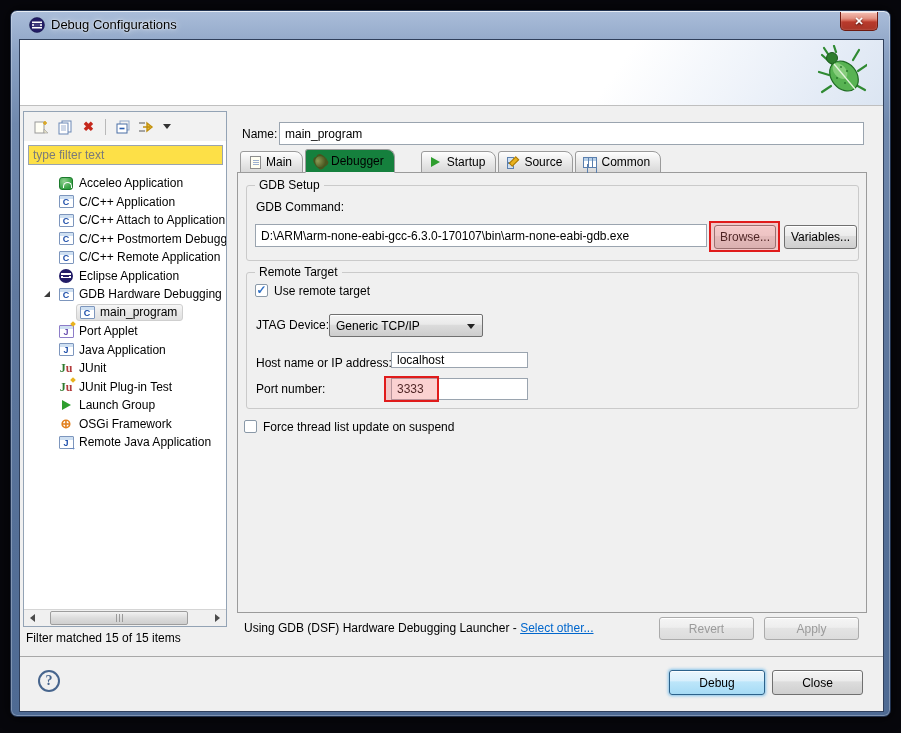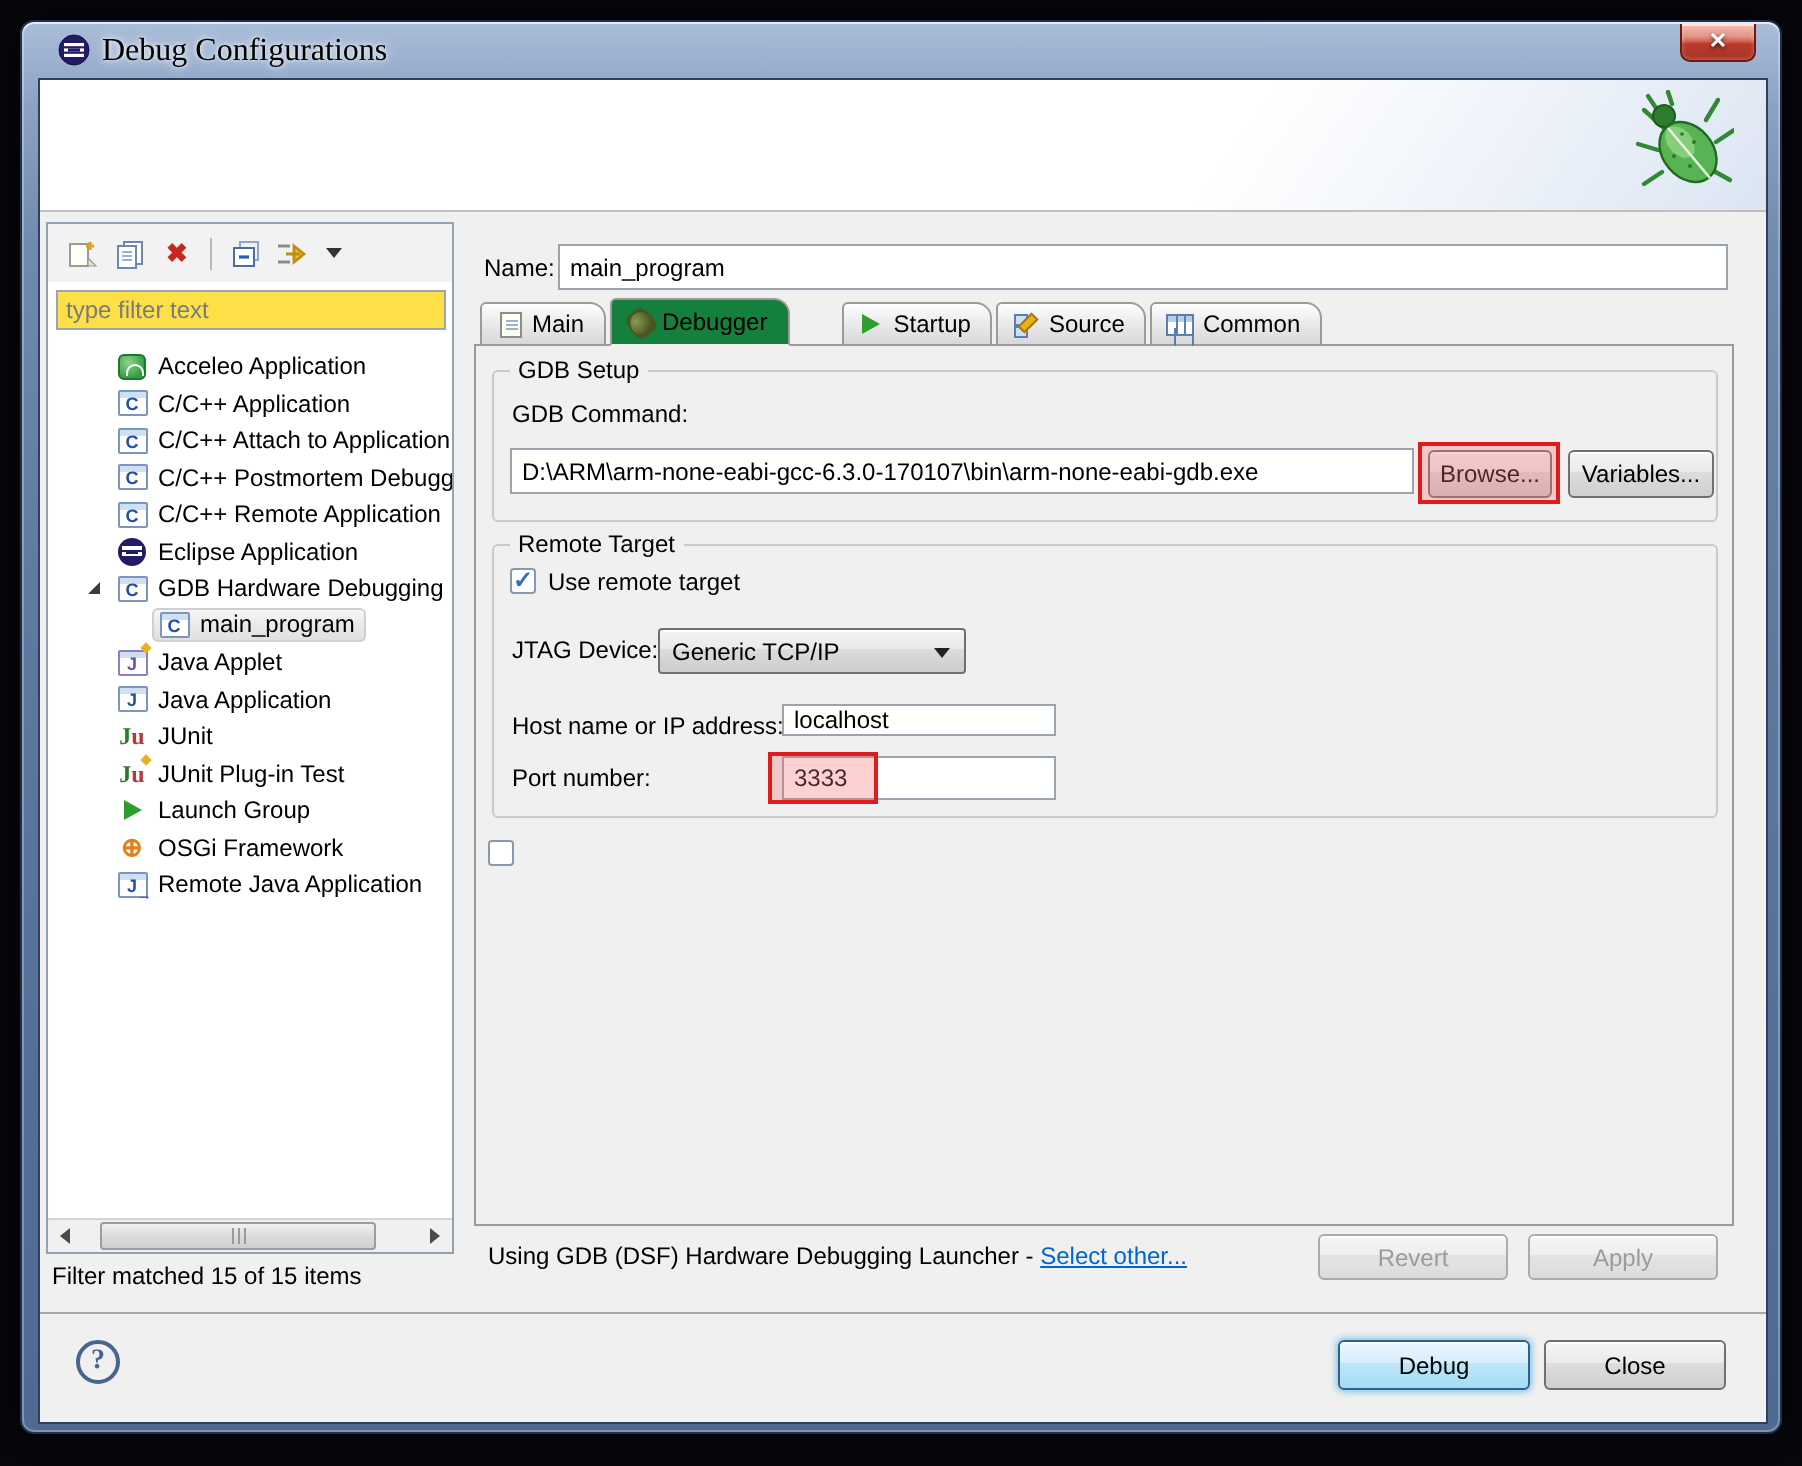--- a/index.html
+++ b/index.html
@@ -4,21 +4,21 @@
 <style>
   * { margin:0; padding:0; box-sizing:border-box; }
   html,body { width:901px; height:733px; background:#07070c; font-family:"Liberation Sans", sans-serif; font-size:12px; color:#000; overflow:hidden; }
 
   
   .window { position:absolute; left:10px; top:10px; width:881px; height:707px; border-radius:7px;
     background:linear-gradient(180deg,#aabdd9 0%,#8ba2c4 6%,#7089ae 16%,#60799f 40%,#546f97 75%,#4e6a93 100%);
     border:1px solid #20314e; box-shadow:inset 0 1px 0 rgba(255,255,255,.6), inset 0 0 0 1px rgba(255,255,255,.28), 0 0 14px rgba(0,0,0,.8); }
   .titlebar { position:absolute; left:0; top:0; width:100%; height:28px; }
   .title-icon { position:absolute; left:18px; top:6px; width:16px; height:16px; }
-  .title-text { position:absolute; left:40px; top:6px; font-size:16px; color:#000; text-shadow:0 0 6px rgba(255,255,255,.9),0 0 2px rgba(255,255,255,.9);font-family:Liberation Serif, serif; }
+  .title-text { position:absolute; left:40px; top:6px; font-size:13px; color:#000; text-shadow:0 0 6px rgba(255,255,255,.9),0 0 2px rgba(255,255,255,.9); }
   .close-btn { position:absolute; right:12px; top:1px; width:38px; height:19px; border-radius:0 0 5px 5px;
     background:linear-gradient(180deg,#f6c0b4 0%,#e29384 35%,#cf5b4a 50%,#b83a2c 55%,#a93527 100%);
     border:1px solid #6e1a10; border-top:none; box-shadow:inset 0 1px 0 rgba(255,255,255,.55), inset 0 0 2px rgba(255,255,255,.35); 
     text-align:center; cursor:pointer; }
   .close-btn span { color:#fff; font-weight:bold; font-size:11px; line-height:18px; text-shadow:0 1px 2px rgba(0,0,0,.6); }
 
   
   .content { position:absolute; left:8px; top:28px; width:865px; height:673px; background:#f0f0f0; border:1px solid #30405c; }
   .banner { position:absolute; left:0; top:0; width:863px; height:66px; background:linear-gradient(125deg,#ffffff 68%,#e9eff8 88%,#dbe5f2 100%); border-bottom:1px solid #bfbfbf; }
   .banner-title { position:absolute; left:12px; top:14px; font-size:12.5px; font-weight:bold; }
@@ -253,21 +253,21 @@
             <span class="tlabel">main_program</span>
           </span>
         </div>
         <div class="titem">
           <span class="ticon">
               <span class="ic-box" style="border-color:#8d7dc8;">
                 <span class="ic-letter" style="color:#6a4fb0;">J</span>
               </span>
               <span class="spark"></span>
             </span>
-          <span class="tlabel">Java Applet</span>
+          <span class="tlabel">Port Applet</span>
         </div>
         <div class="titem">
           <span class="ticon">
               <span class="ic-box">
                 <span class="ic-letter">J</span>
               </span>
             </span>
           <span class="tlabel">Java Application</span>
         </div>
         <div class="titem">
@@ -384,20 +384,21 @@
 
         <span class="lbl" style="left:9px; top:83px;">Host name or IP address:</span>
         <input class="field" style="left: 144px; top: 79px; width: 137px; height: 16px;" value="localhost">
 
         <span class="lbl" style="left:9px; top:109px;">Port number:</span>
         <input class="field" style="left: 144px; top: 105px; width: 137px; height: 22px;" value="3333">
         <div class="annot" style="left:137px; top:103px; width:55px; height:26px;"></div>
       </div>
 
       <span class="checkbox" style="left:6px; top:247px;"></span>
+      <span class="lbl" style="left:25px; top:247px;">Force thread list update on suspend</span>
     </div>
 
     <div class="launcher-row">
       <span>Using GDB (DSF) Hardware Debugging Launcher - </span><span class="launcher-link">Select other...</span>
     </div>
     <button class="btn disabled" style="left:639px; top:577px; width:95px; height:23px;" disabled="">Revert</button>
     <button class="btn disabled" style="left:744px; top:577px; width:95px; height:23px;" disabled="">Apply</button>
 
     <div class="footer-sep"></div>
     <div class="help-circle">

